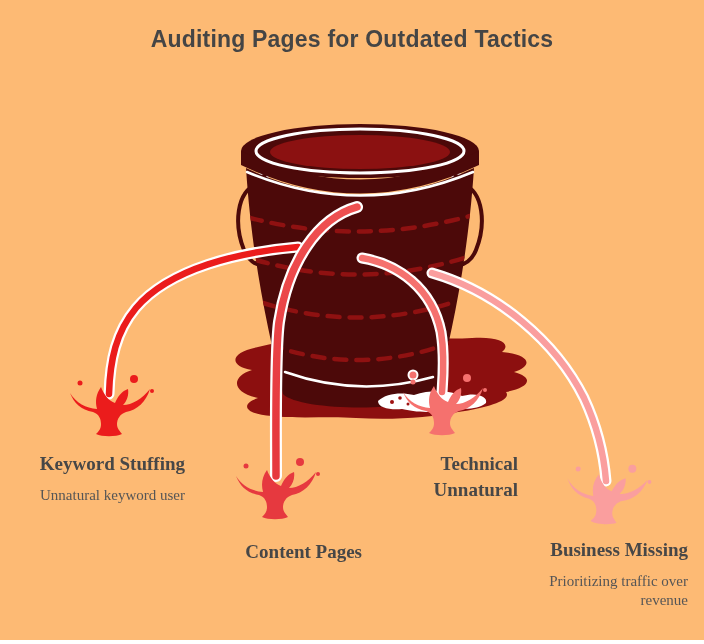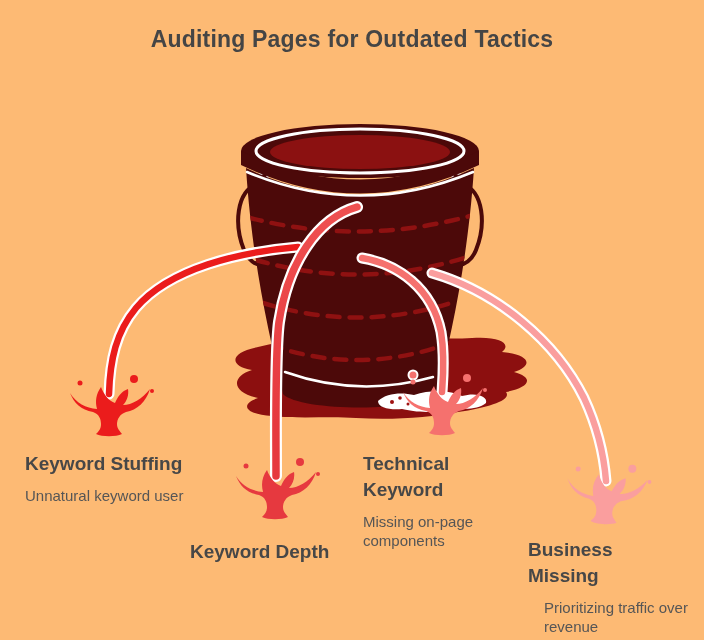--- a/index.html
+++ b/index.html
@@ -5,21 +5,21 @@
   html,body{margin:0;padding:0;background:#ffffff;}
   #stage{
     position:relative;width:704px;height:640px;overflow:hidden;
     font-family:"Liberation Sans", sans-serif;background:#fdba74;
   }
   .page-title{
     position:absolute;top:26px;left:0;width:704px;text-align:center;
     font-size:23px;font-weight:bold;letter-spacing:.2px;
   }
   svg.illustration{position:absolute;top:0;left:0;}
-  .leak-label{position:absolute;text-align:left;}
+  .leak-label{position:absolute;text-align:right;font-family:Liberation Serif, serif;}
   .leak-label h3{margin:0;font-size:19px;line-height:26px;font-weight:bold;}
   .leak-label p{margin:9px 0 0 0;font-size:15px;line-height:19px;}
   .lbl-keyword  {left:25px; top:451px;width:160px;}
   .lbl-content  {left:190px;top:539px;width:172px;}
   .lbl-technical{left:363px;top:451px;width:155px;}
   .lbl-business {left:528px;top:537px;width:160px;}
 </style>
 </head>
 <body>
 
@@ -131,24 +131,23 @@
     <g transform="translate(607,487) rotate(4)" fill="#FA9E9E">
       <use href="#splash-shape"></use>
     </g>
   </svg>
 
   <div class="leak-label lbl-keyword">
     <h3 style="color: rgb(71, 71, 71);">Keyword Stuffing</h3>
     <p style="color: rgb(86, 86, 86);">Unnatural keyword user</p>
   </div>
   <div class="leak-label lbl-content">
-    <h3 style="color: rgb(71, 71, 71);">Keyword Depth</h3>
+    <h3 style="color: rgb(71, 71, 71);">Content Pages</h3>
   </div>
   <div class="leak-label lbl-technical">
-    <h3 style="color: rgb(71, 71, 71);">Technical Keyword</h3>
-    <p style="color: rgb(86, 86, 86);">Missing on-page components</p>
+    <h3 style="color: rgb(71, 71, 71);">Technical Unnatural</h3>
   </div>
   <div class="leak-label lbl-business">
     <h3 style="color: rgb(71, 71, 71);">Business Missing</h3>
     <p style="color: rgb(86, 86, 86); margin-left: 16px;">Prioritizing traffic over revenue</p>
   </div>
 
 </div>
 
 </body></html>

